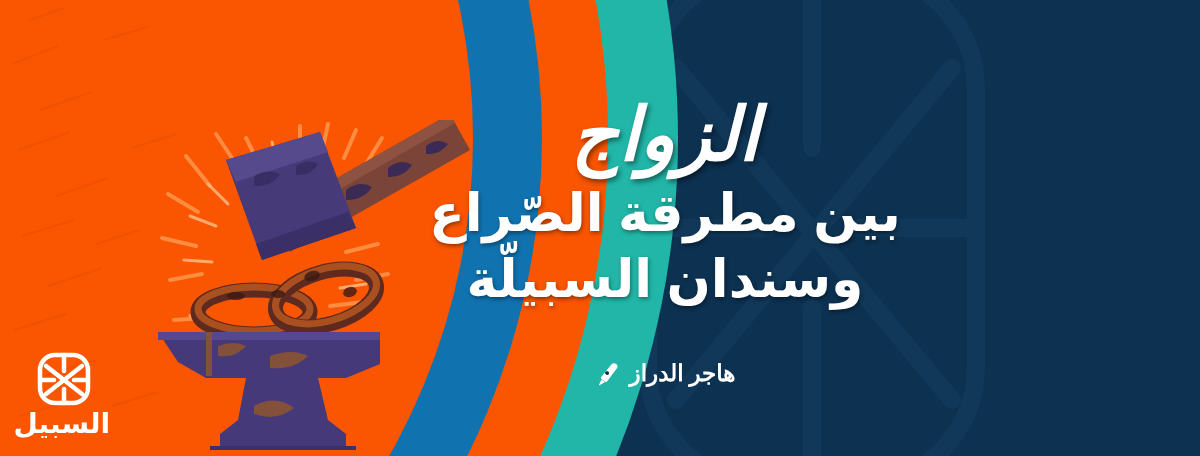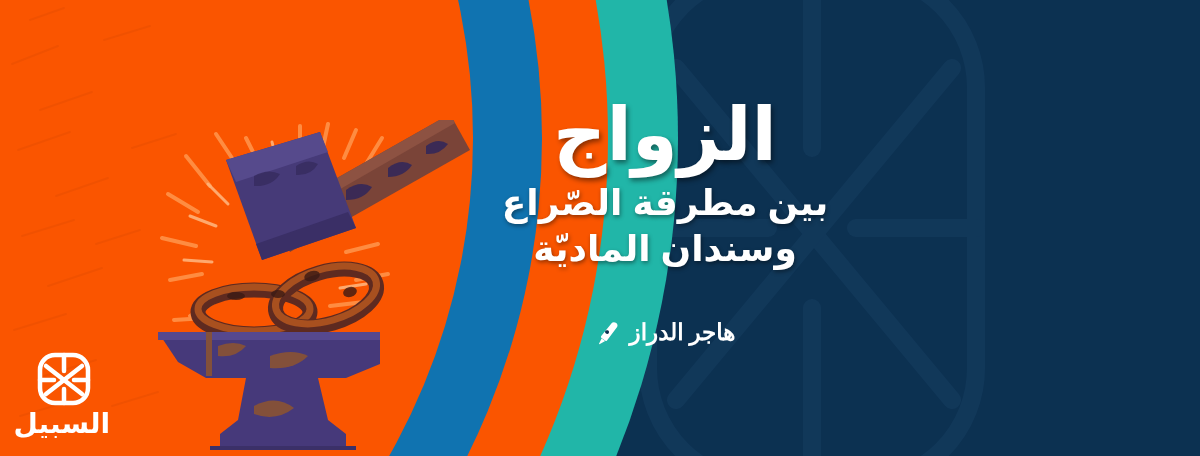--- a/index.html
+++ b/index.html
@@ -124,26 +124,27 @@
   }
 
   .title {
     margin: 0;
     color: #ffffff;
     font-size: 74px;
     font-weight: bold;
     line-height: 1.05;
     letter-spacing: 0px;
     text-shadow: 2px 3px 5px rgba(0,0,0,0.45);
+    font-style: italic;
   }
 
   .subtitle {
     margin: 6px 0 0 0;
     color: #ffffff;
-    font-size: 36px;
+    font-size: 52px;
     font-weight: bold;
     line-height: 1.28;
     text-shadow: 1px 2px 4px rgba(0,0,0,0.42);
   }
   .subtitle .line { display: block; }
 
   .byline {
     margin-top: 48px;
     display: flex;
     align-items: center;
@@ -297,21 +298,21 @@
       </g>
     </svg>
     <span class="logo-text">السبيل</span>
   </div>
 
   <div class="text-block">
     <h1 class="title">الزواج</h1>
 
     <div class="subtitle">
       <span class="line">بين مطرقة الصّراع</span>
-      <span class="line">وسندان الماديّة</span>
+      <span class="line">وسندان السبيلّة</span>
     </div>
 
     <div class="byline">
       <span class="byline-name">هاجر الدراز</span>
       <span class="byline-icon">
         <svg width="26" height="26" viewBox="0 0 26 26" aria-hidden="true">
           <g fill="#ffffff">
             <path d="M21.6 3.2 c1.0 1.1 1.2 2.6 .5 3.7 L12.0 20.4 c-.4 .6 -1.1 .8 -1.6 .4 l-3.9 -2.9 c-.6 -.4 -.7 -1.2 -.3 -1.8 L16.6 3.3 c1.0 -1.3 3.0 -1.3 5.0 -.1 Z"></path>
             <path d="M6.6 18.4 l3.6 2.7 -5.3 3.0 c-.5 .3 -1.0 -.2 -.8 -.7 Z"></path>
             <path d="M13.2 10.6 c.9 .7 1.1 1.9 .5 2.7 -.6 .8 -1.9 .9 -2.8 .2 -.9 -.7 -1.1 -1.9 -.5 -2.7 .6 -.8 1.9 -.9 2.8 -.2 Z" fill="#0c3151"></path>

